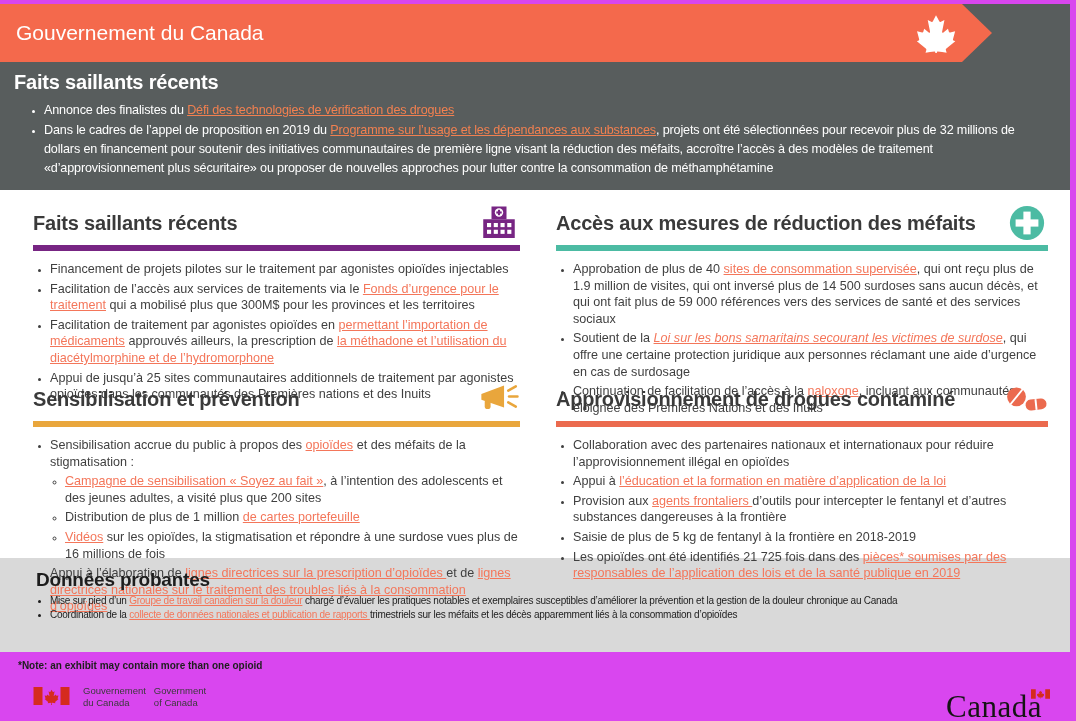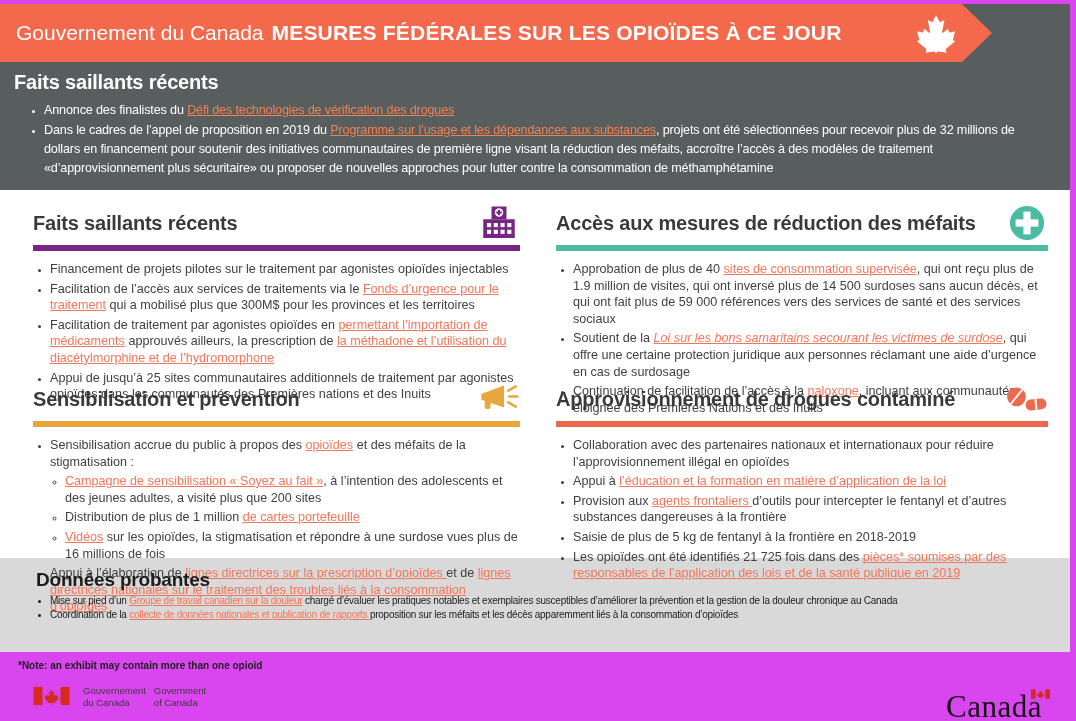--- a/index.html
+++ b/index.html
@@ -64,21 +64,20 @@
 </head>
 <body>
 
 <div class="page">
   <div class="main">
 
     <div class="dark-wrap">
       <div class="header-row">
         <div class="header-bar">
           <span class="hdr-dept">Gouvernement du Canada</span>
-          <span class="hdr-title">MESURES FÉDÉRALES SUR LES OPIOÏDES À CE JOUR</span>
           <svg class="hdr-leaf" viewBox="0 0 512 512">
             <path fill="#ffffff" d="M256 30 l-40 77c-5 9-13 8-21 4l-45-23 30 152c3 14-8 16-17 8l-58-48-12 40c-2 6-8 10-15 8l-65-14 25 92c3 12 6 21-4 25l-23 11 114 93c6 5 9 13 7 20l-10 33c40-5 76-12 116-16 5 0 9 5 9 10l-5 70h30l-5-70c0-5 4-10 9-10 40 4 76 11 116 16l-10-33c-2-7 1-15 7-20l114-93-23-11c-10-4-7-13-4-25l25-92-65 14c-7 2-13-2-15-8l-12-40-58 48c-9 8-20 6-17-8l30-152-45 23c-8 4-16 5-21-4z"></path>
           </svg>
         </div>
       </div>
       <div class="dark-section">
         <h1>Faits saillants récents</h1>
         <ul class="dark-list">
           <li><span>Annonce des finalistes du </span><span class="lnk">Défi des technologies de vérification des drogues</span></li>
           <li><span>Dans le cadres de l’appel de proposition en 2019 du </span><span class="lnk">Programme sur l’usage et les dépendances aux substances</span><span>, projets ont été sélectionnées pour recevoir plus de 32 millions de dollars en financement pour soutenir des initiatives communautaires de première ligne visant la réduction des méfaits, accroître l’accès à des modèles de traitement «d’approvisionnement plus sécuritaire» ou proposer de nouvelles approches pour lutter contre la consommation de méthamphétamine</span></li>
@@ -180,21 +179,21 @@
             <li><span>Les opioïdes ont été identifiés 21 725 fois dans des </span><span class="lnk">pièces* soumises par des responsables de l’application des lois et de la santé publique en 2019</span></li>
           </ul>
         </div>
       </div>
     </div>
 
     <div class="gray-band">
       <h2>Données probantes</h2>
       <ul class="gray-list">
         <li><span>Mise sur pied d’un </span><span class="lnk">Groupe de travail canadien sur la douleur</span><span> chargé d’évaluer les pratiques notables et exemplaires susceptibles d’améliorer la prévention et la gestion de la douleur chronique au Canada</span></li>
-        <li><span>Coordination de la </span><span class="lnk">collecte de données nationales et publication de rapports </span><span>proposition sur les méfaits et les décès apparemment liés à la consommation d’opioïdes</span></li>
+        <li><span>Coordination de la </span><span class="lnk">collecte de données nationales et publication de rapports </span><span>trimestriels sur les méfaits et les décès apparemment liés à la consommation d’opioïdes</span></li>
       </ul>
     </div>
   </div>
 
   <div class="footnote">*Note: an exhibit may contain more than one opioid</div>
 
   <div class="footer">
     <div class="fip">
       <svg class="fip-flag" viewBox="0 0 40 20">
         <rect x="0" y="0" width="10" height="20" fill="#d52b1e"></rect>

